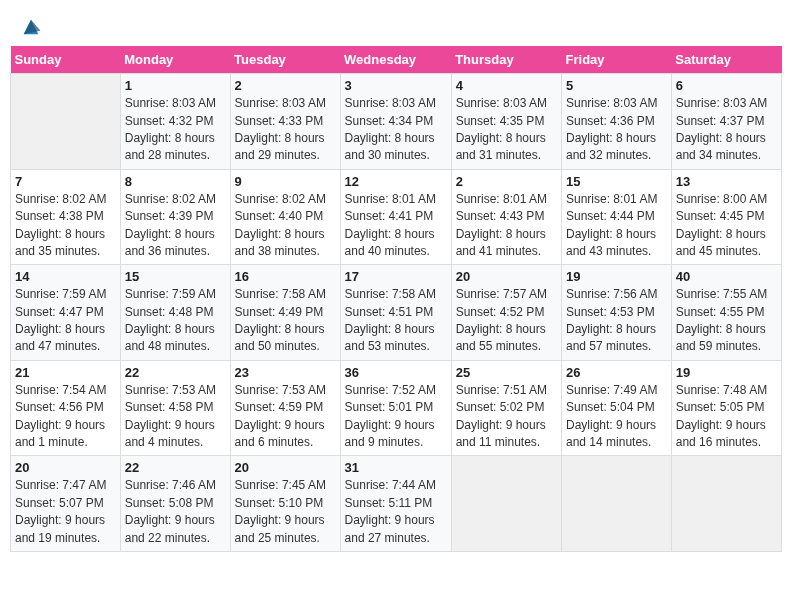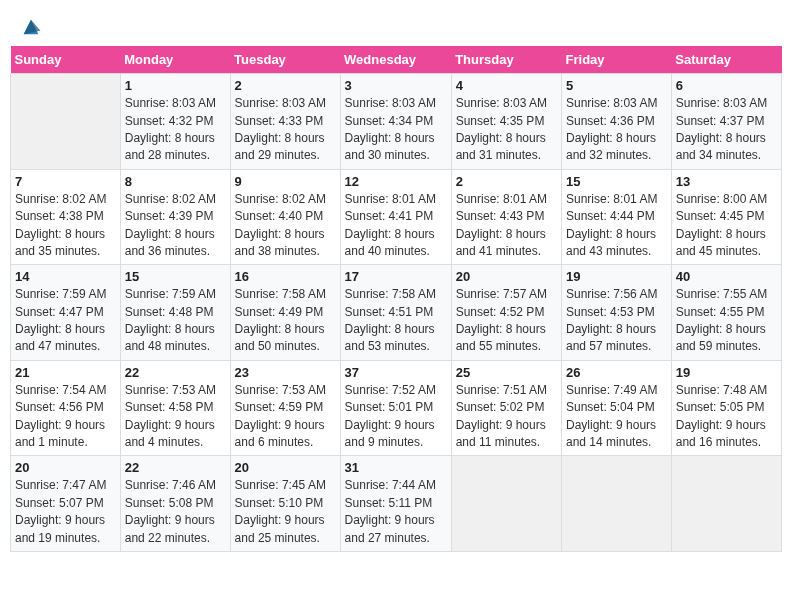--- a/index.html
+++ b/index.html
@@ -204,21 +204,21 @@
         </td>
         <td>
           <span class="day-number">22</span>
           <div class="day-info">Sunrise: 7:53 AM<br>Sunset: 4:58 PM<br>Daylight: 9 hours and 4 minutes.</div>
         </td>
         <td>
           <span class="day-number">23</span>
           <div class="day-info">Sunrise: 7:53 AM<br>Sunset: 4:59 PM<br>Daylight: 9 hours and 6 minutes.</div>
         </td>
         <td>
-          <span class="day-number">37</span>
+          <span class="day-number">36</span>
           <div class="day-info">Sunrise: 7:52 AM<br>Sunset: 5:01 PM<br>Daylight: 9 hours and 9 minutes.</div>
         </td>
         <td>
           <span class="day-number">25</span>
           <div class="day-info">Sunrise: 7:51 AM<br>Sunset: 5:02 PM<br>Daylight: 9 hours and 11 minutes.</div>
         </td>
         <td>
           <span class="day-number">26</span>
           <div class="day-info">Sunrise: 7:49 AM<br>Sunset: 5:04 PM<br>Daylight: 9 hours and 14 minutes.</div>
         </td>

